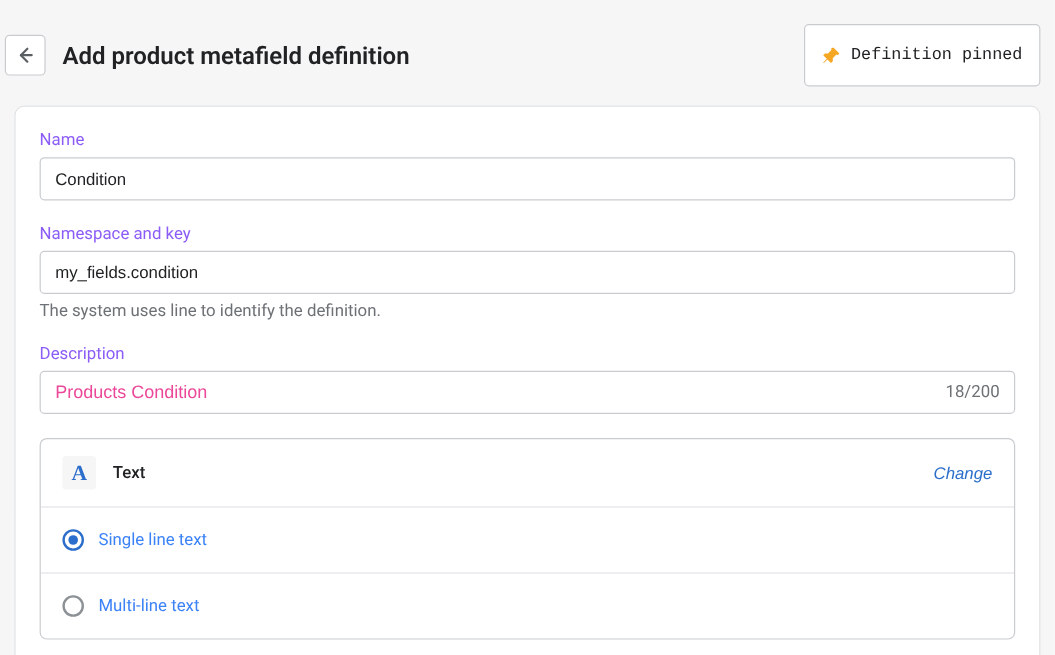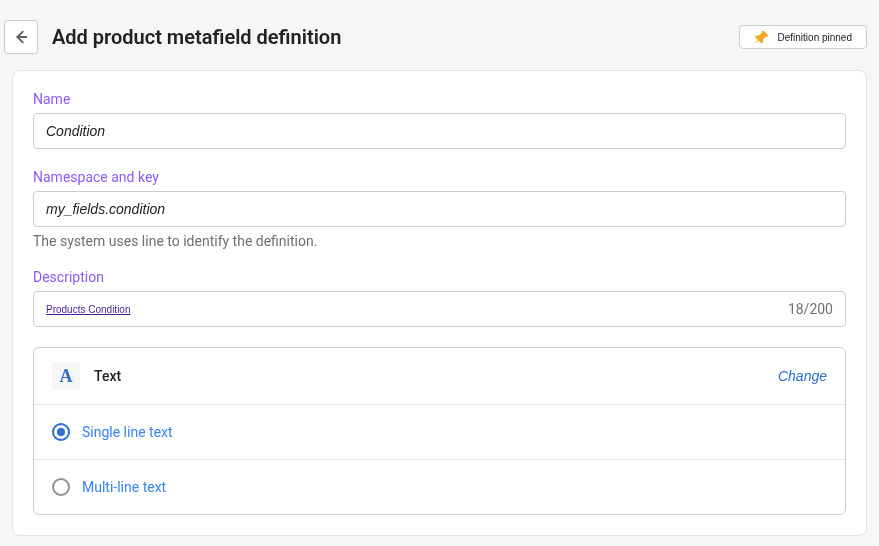--- a/index.html
+++ b/index.html
@@ -39,32 +39,33 @@
     .back-button svg {
       width: 18px;
       height: 18px;
     }
     .page-title {
       font-size: 20px;
       font-weight: 600;
       color: #202223;
     }
     .pin-button {
-      height: 24px;
+      height: 52px;
       border: 1px solid #c9cccf;
       background: #ffffff;
       border-radius: 4px;
       display: flex;
       align-items: center;
       gap: 8px;
       padding: 0 14px;
       cursor: pointer;
-      font-size: 10px;
+      font-size: 14px;
       font-weight: 500;
       color: #202223;
+      font-family: Liberation Mono, monospace;
     }
     .pin-button svg {
       width: 16px;
       height: 16px;
     }
     .card {
       margin: 0 12px;
       background: #ffffff;
       border-radius: 8px;
       border: 1px solid #e1e3e5;
@@ -84,46 +85,44 @@
     }
     .text-input {
       width: 100%;
       height: 36px;
       border: 1px solid #c9cccf;
       border-radius: 4px;
       padding: 0 12px;
       font-size: 14px;
       color: #202223;
       outline: none;
-      font-style: italic;
     }
     .help-text {
       font-size: 14px;
       color: #6d7175;
       margin-top: 6px;
     }
     .desc-wrapper {
       position: relative;
       display: flex;
       align-items: center;
       border: 1px solid #c9cccf;
       border-radius: 4px;
       height: 36px;
     }
     .desc-input {
       flex: 1;
       border: none;
       height: 100%;
       padding: 0 12px;
-      font-size: 10px;
-      color: #4c1d95;
+      font-size: 15px;
+      color: #ec4899;
       outline: none;
       background: transparent;
       border-radius: 4px;
-      text-decoration: underline;
     }
     .char-count {
       font-size: 14px;
       color: #6d7175;
       padding-right: 12px;
     }
     .type-selector {
       border: 1px solid #c9cccf;
       border-radius: 6px;
       overflow: hidden;

